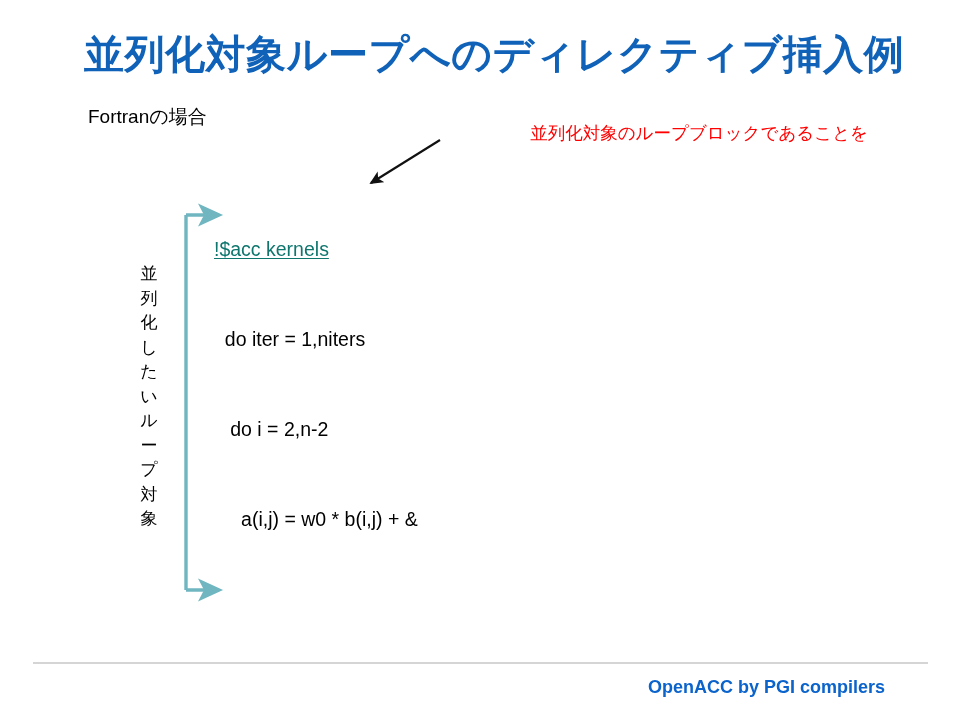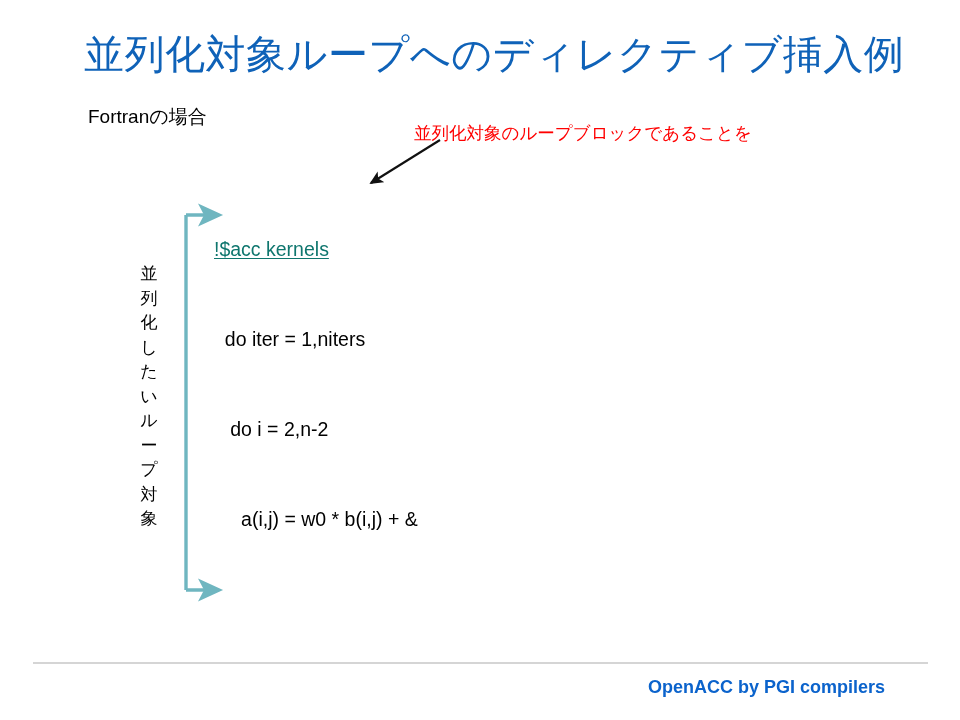--- a/index.html
+++ b/index.html
@@ -23,46 +23,47 @@
   }
 
   
   #slide-title {
     position: absolute;
     left: 84px;
     top: 28px;
     width: 820px;
     font-size: 40px;
     line-height: 52px;
-    font-weight: 400;
+    font-weight: 700;
     color: #0F62B8;
     letter-spacing: 0.5px;
     white-space: nowrap;
   }
 
   
   #subtitle {
     position: absolute;
     left: 88px;
     top: 104px;
     font-size: 19px;
     line-height: 26px;
     color: #000000;
     white-space: nowrap;
   }
 
   
   #annotation {
     position: absolute;
-    left: 414px;
+    left: 438px;
     top: 120px;
     width: 430px;
     font-size: 17.5px;
     line-height: 26px;
     color: #FF0000;
+    text-align: right;
   }
   #annotation div { white-space: nowrap; }
 
   
   #callout-arrow {
     position: absolute;
     left: 352px;
     top: 132px;
     width: 100px;
     height: 62px;

